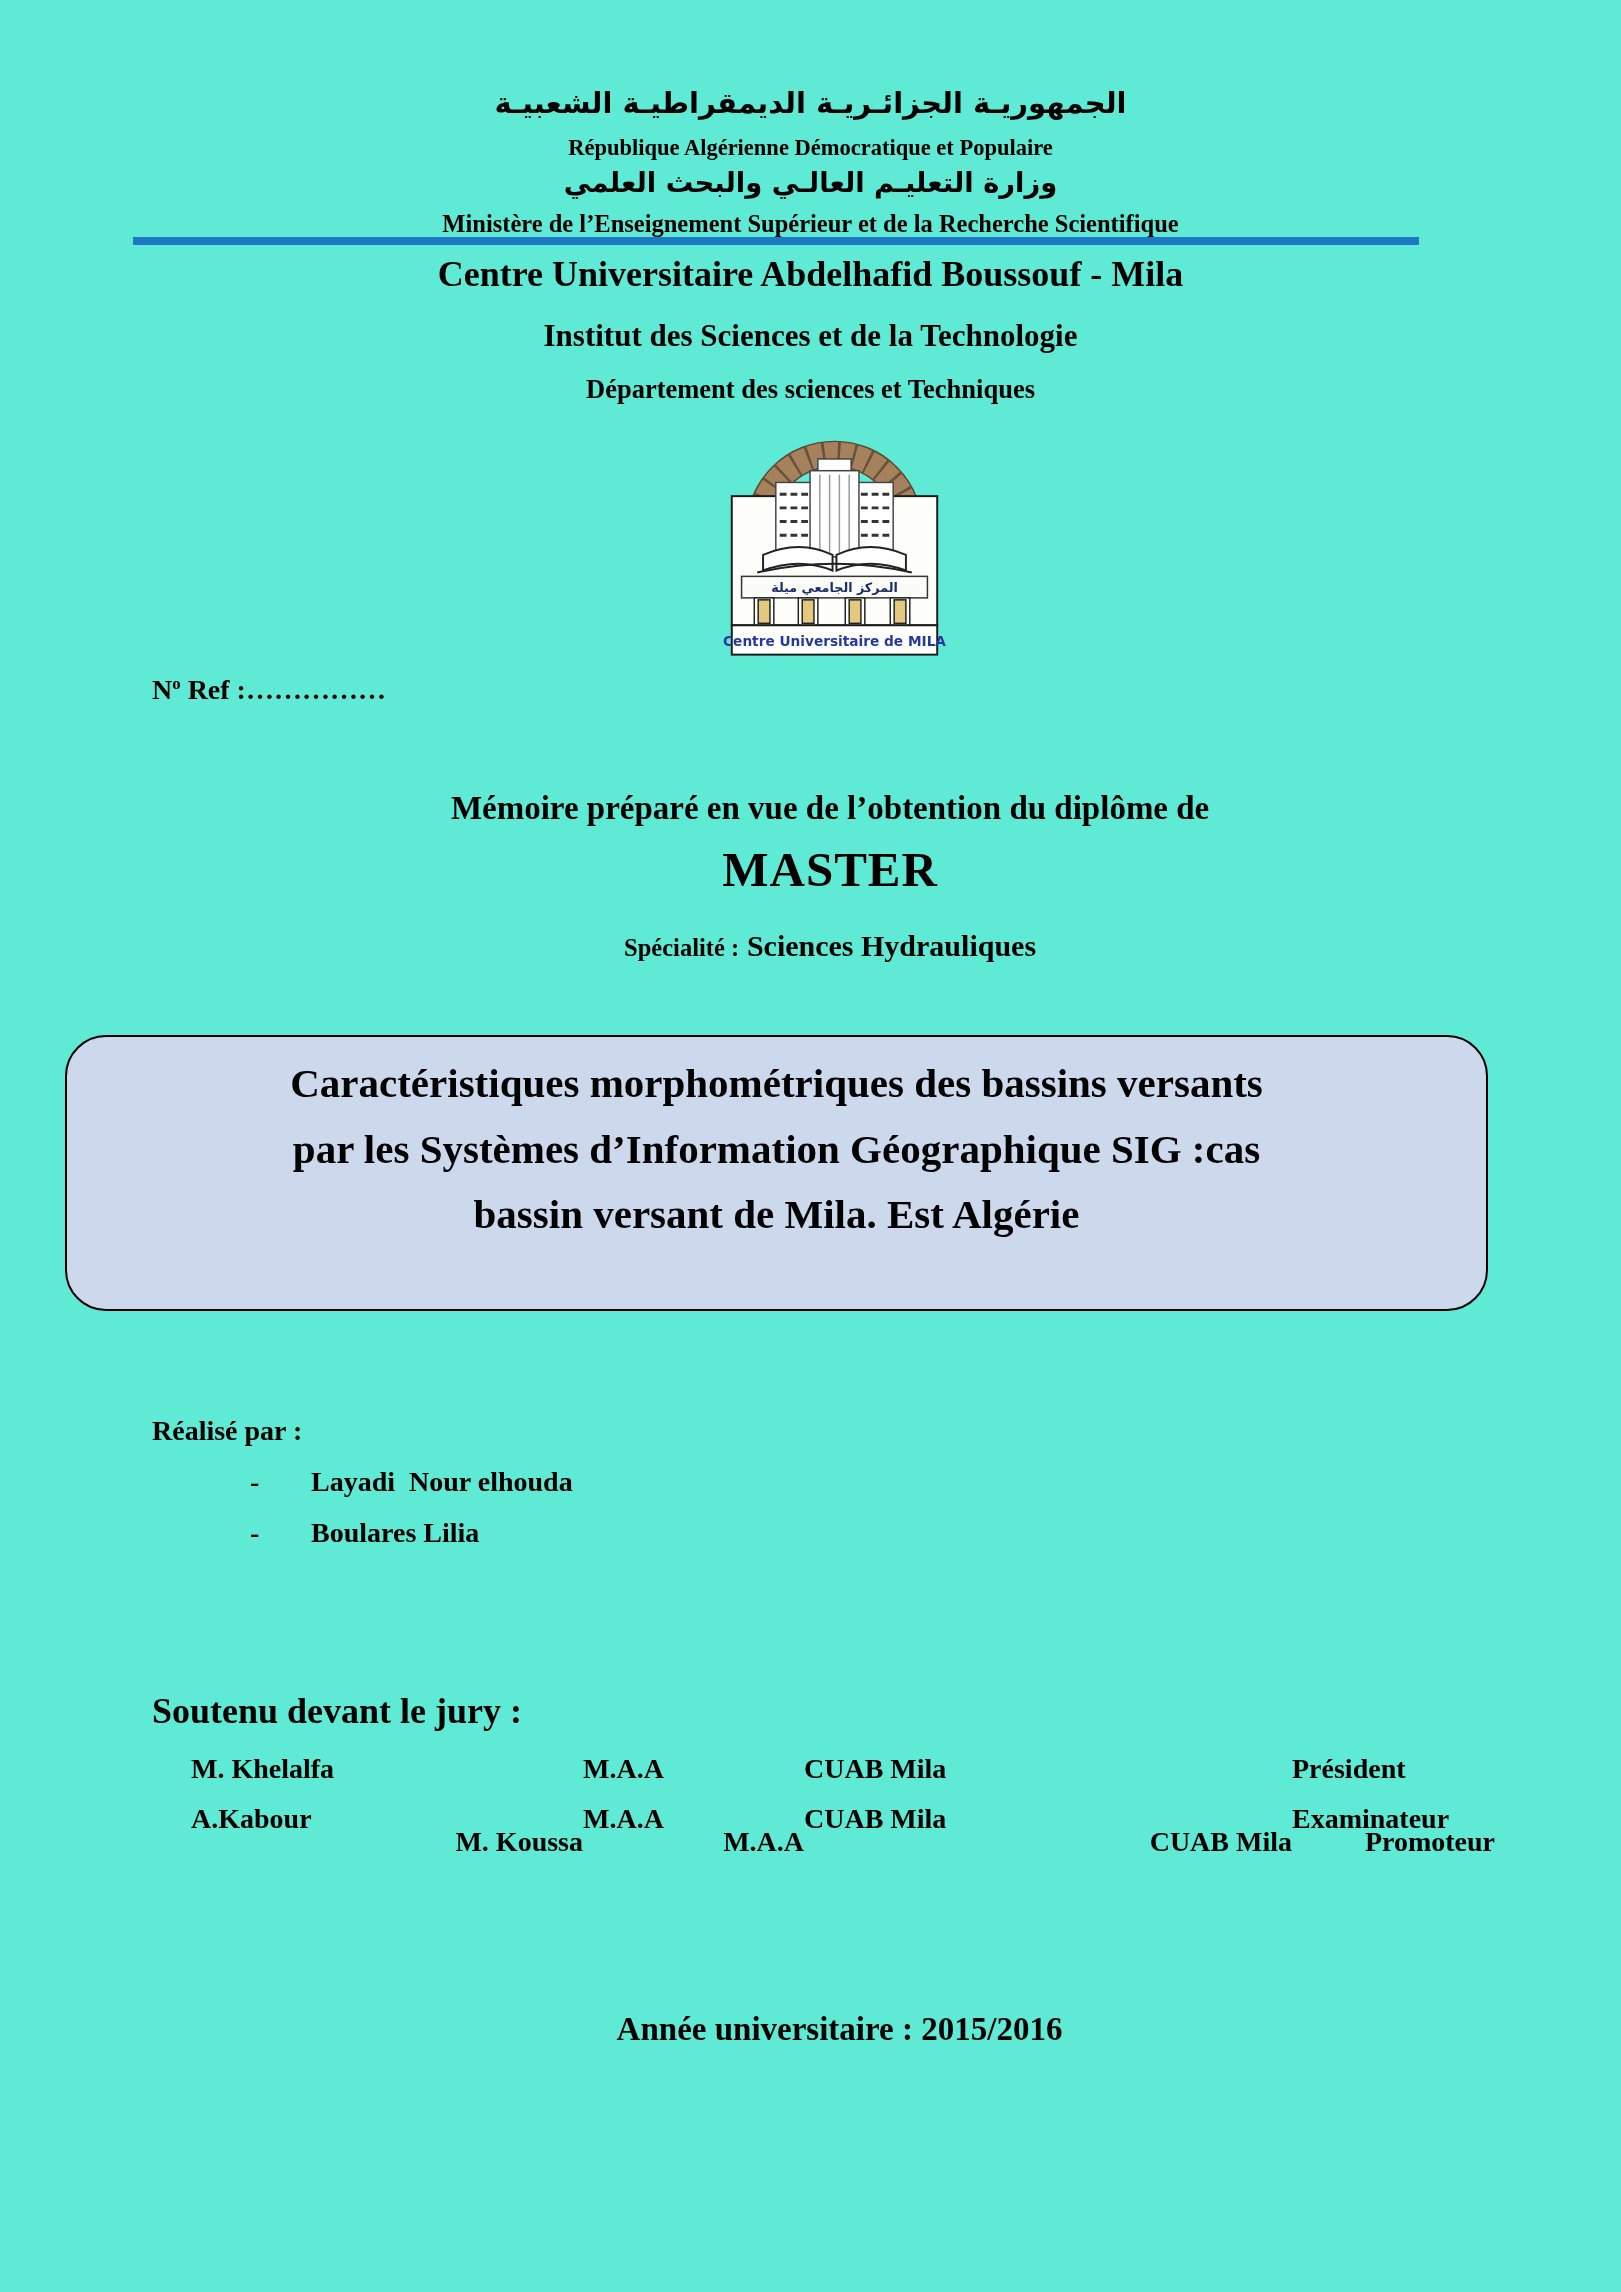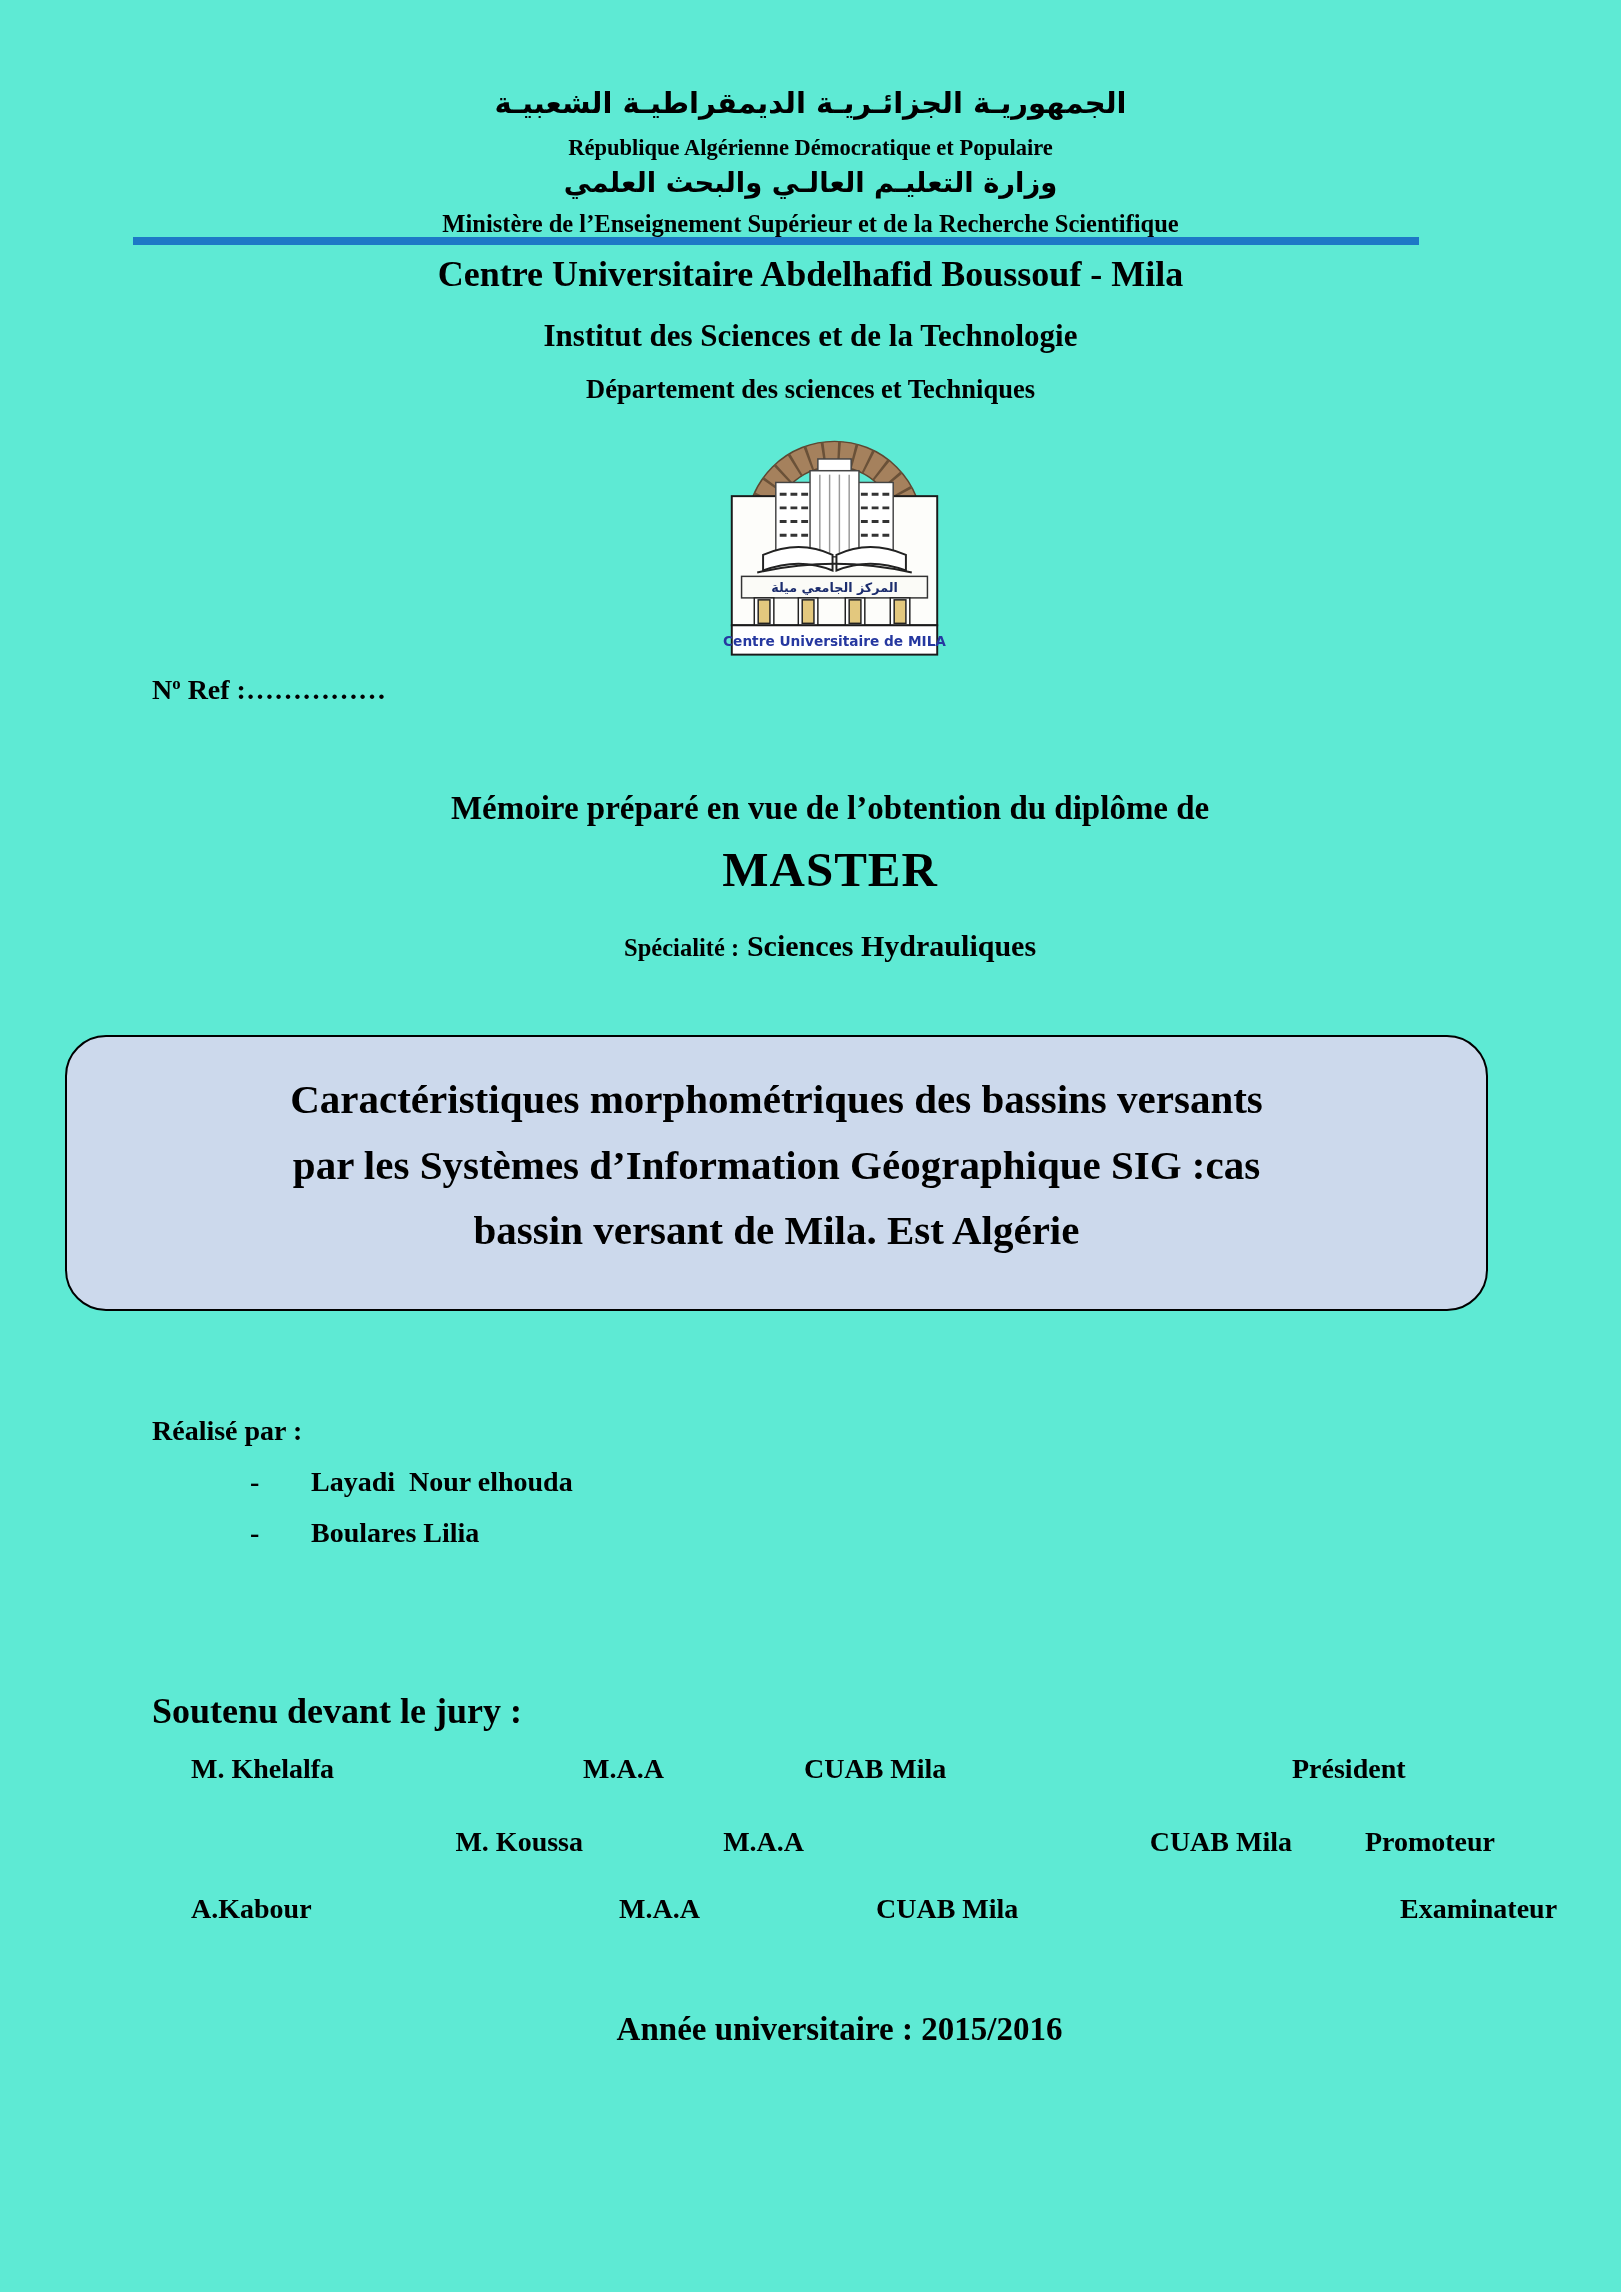--- a/index.html
+++ b/index.html
@@ -33,40 +33,40 @@
   .ref-line sup { font-size:0.6em; }
 
   .intro    { top:790px;  left:19.6px; font-size:33px; }
   .master   { top:841px;  left:19.6px; font-size:49px; letter-spacing:1px; }
   .specialty{ top:929px;  left:19.6px; font-size:24.5px; }
   .specialty .spec-value { font-size:30px; margin-left:7.8px; }
 
   .title-box {
     top:1035px; left:65px; width:1423px; height:276px;
     border:2.9px solid #000; border-radius:41px;
-    padding-top:30px;
+    padding-top:14px;
     text-align:center;
     font-size:41px; line-height:1.6;
   }
 
   .realise  { top:1415px; left:152px; font-size:28px; }
   .author-line { left:250px; font-size:28px; }
   .author-line .dash { display:inline-block; width:61px; }
   .author-1 { top:1466px; }
   .author-2 { top:1517px; }
   .author-name { white-space:pre;text-align:right; }
 
   .soutenu  { top:1690px; left:152px; font-size:36px; }
   .jury-row {
     left:191px; width:1304px; font-size:28px;
     display:grid;
     grid-template-columns:392px 221px 488px auto;
   }
   .jury-1 { top:1753px; }
-  .jury-2 { top:1893px;gap:36px; }
+  .jury-2 { top:1803px; }
   .jury-3 { top:1826px;text-align:right; }
 
   .year { top:2011px; left:29px; font-size:33px; }
 
   .logo-caption-text, .logo-band-text { font-family:"DejaVu Sans", sans-serif; font-weight:bold; }
 </style>
 </head>
 <body>
 
 <div class="page">

